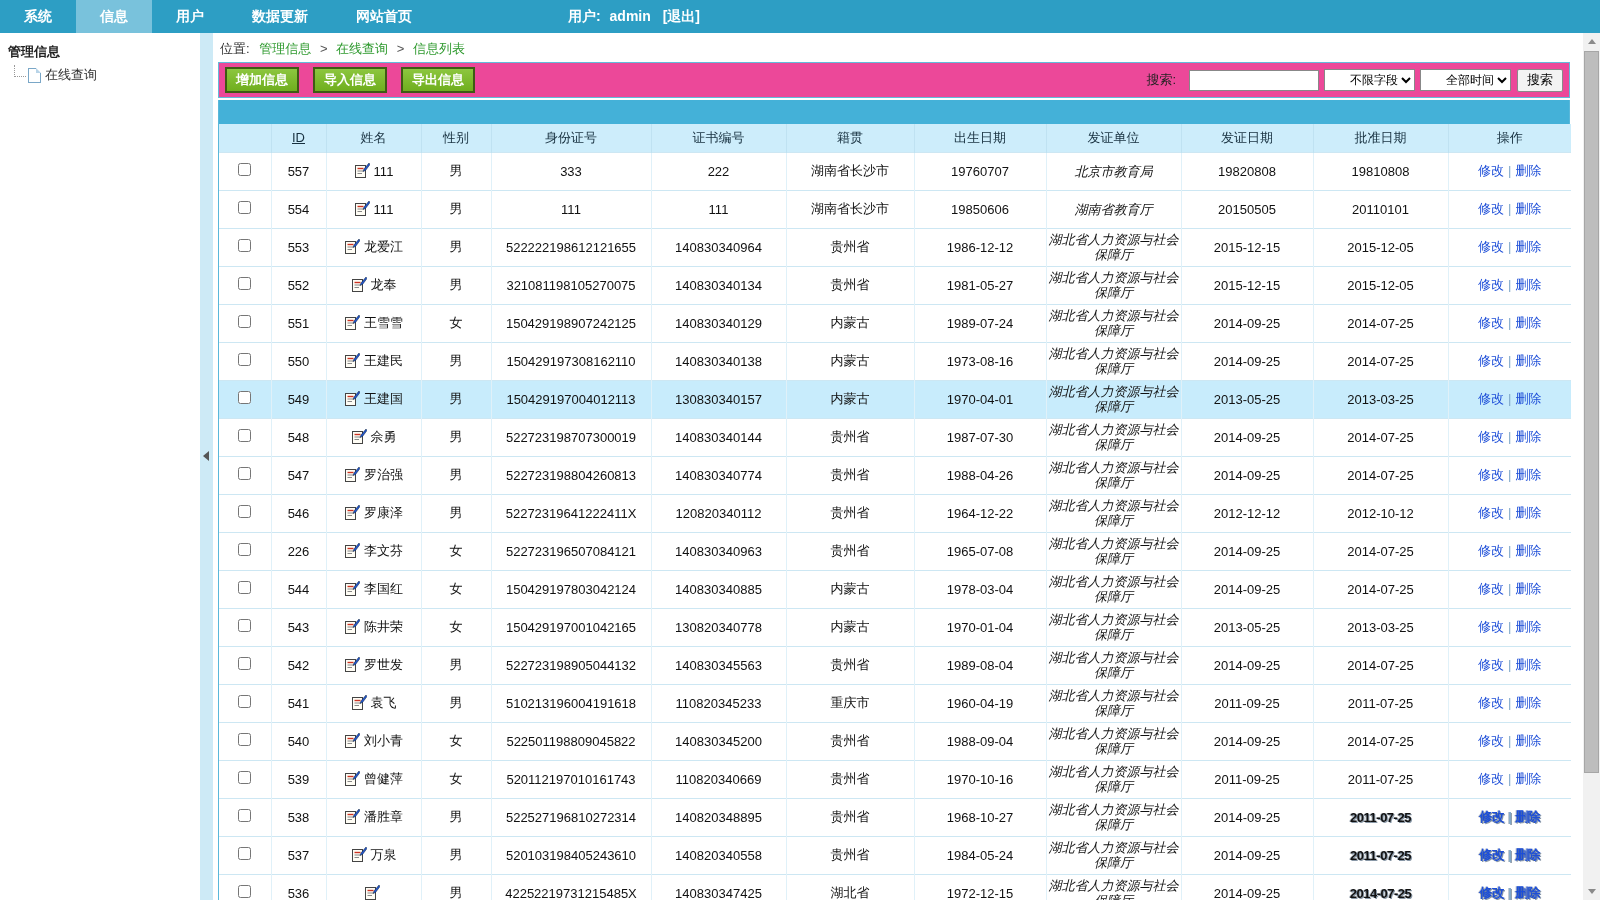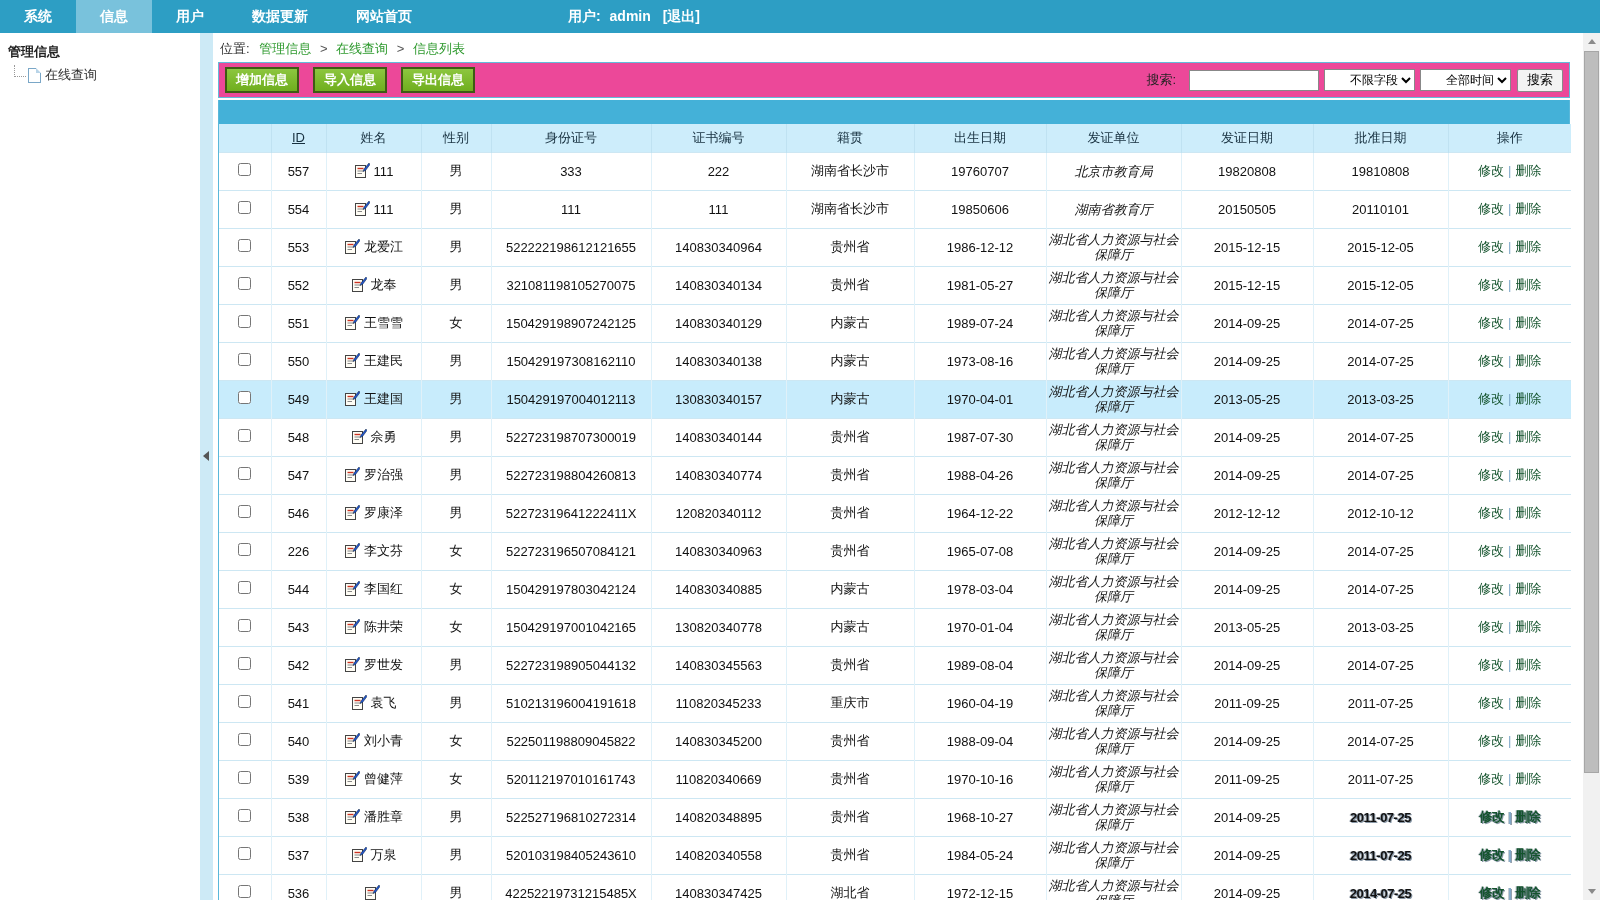--- a/index.html
+++ b/index.html
@@ -76,21 +76,21 @@
   table.data th:last-child { border-right:none; }
   th.sortable { text-decoration:underline; cursor:pointer; }
   table.data td { height:38px; font-size:13px; color:#111; text-align:center;
              border-top:1px solid #cde7f3; border-right:1px solid #e0f1f9;
              padding:1px 2px; overflow:hidden; background:#fff; }
   table.data td:last-child { border-right:none; }
   tr.highlighted td { background:#c8ecfc; }
   td.issuer { font-size:12.5px; line-height:15px;font-style:italic; }
   .name-cell { display:flex; align-items:center; justify-content:center; gap:4px; }
   .name-cell svg { flex:0 0 auto; }
-  .op-link { color:#14532d; text-decoration:none; cursor:pointer;font-family:Liberation Serif, serif; }
+  .op-link { color:#1d4ed8; text-decoration:none; cursor:pointer;font-family:Liberation Serif, serif; }
   .op-sep { color:#7ea7c9; margin:0 4px; }
   .glitch { font-weight:bold; letter-spacing:-0.5px; color:#27415c;
             text-shadow:1px 1px 0 rgba(39,65,92,.55), -1px 0 0 rgba(39,65,92,.35); }
   input[type=checkbox] { width:13px; height:13px; cursor:pointer; }
 </style>
 </head>
 <body>
 
 <div class="topnav">
   <div class="nav-item">系统</div>

